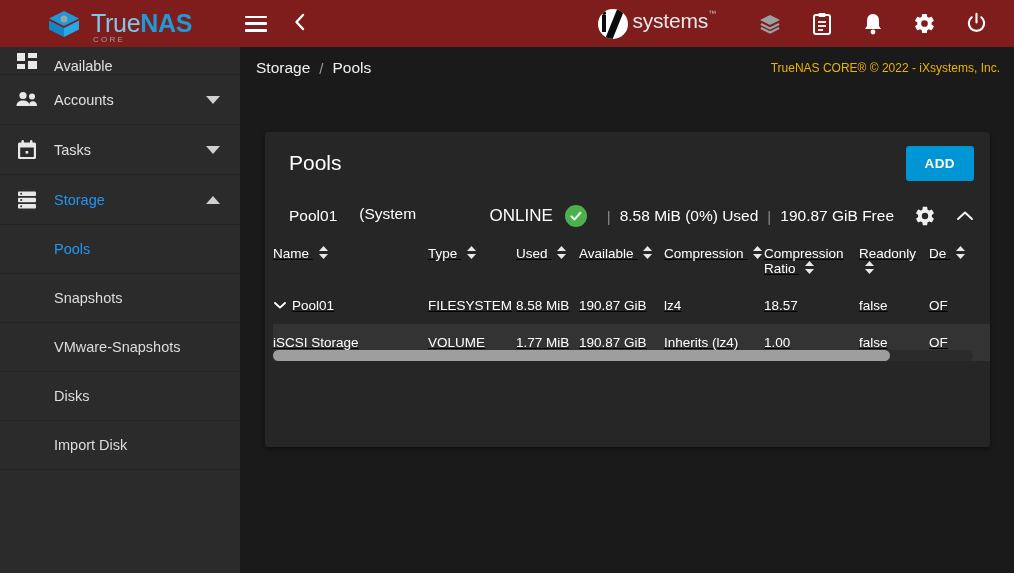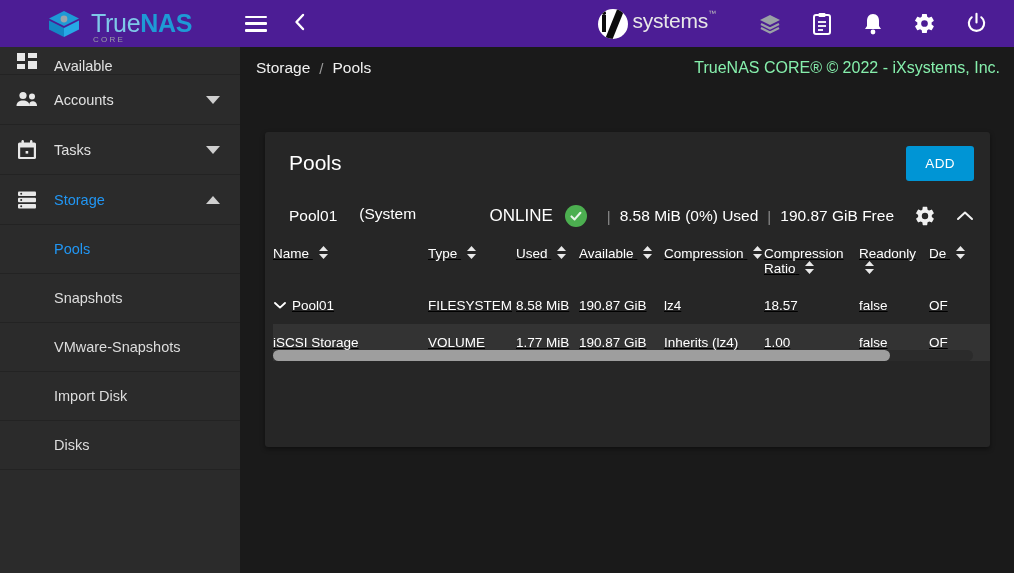--- a/index.html
+++ b/index.html
@@ -7,21 +7,21 @@
     width: 1014px; height: 573px;
     background: #1a1a1a;
     font-family: "Liberation Sans", sans-serif;
     overflow: hidden;
   }
 
   
   .topbar {
     position: absolute; top: 0; left: 0;
     width: 1014px; height: 47px;
-    background: #4c1d95;
+    background: #7f1d1d;
     display: flex; align-items: center;
   }
   .brand { display: flex; align-items: center; margin-left: 46px; }
   .brand-logo { width: 36px; height: 30px; position: relative; margin-right: 9px; }
   .brand-text { font-size: 25px; letter-spacing: -0.3px; line-height: 1; position: relative; }
   .brand-text .t1 { color: #7ec8e8; }
   .brand-text .t2 { color: #1e9ad6; font-weight: bold; }
   .brand-core {
     position: absolute; left: 2px; top: 25px;
     font-size: 8px; letter-spacing: 2.2px; color: #9aa0a6;
@@ -74,36 +74,36 @@
     position: absolute; top: 47px; left: 240px;
     width: 774px; height: 526px; background: #1a1a1a;
   }
   .breadcrumb-bar {
     height: 42px; display: flex; align-items: center;
     padding: 0 14px 0 16px; background: #1a1a1a;
   }
   .crumb { font-size: 15.5px; color: #f1f1f1; cursor: pointer; }
   .crumb-sep { color: #9a9a9a; margin: 0 9px; font-size: 15px; }
   .crumb.current { cursor: default; }
-  .copyright { margin-left: auto; font-size: 16px; color: #86efac; }
+  .copyright { margin-left: auto; font-size: 12px; color: #eab308; }
 
   .card {
     position: absolute; left: 25px; top: 85px;
     width: 725px; height: 315px;
     background: #262626; border-radius: 3px;
     box-shadow: 0 2px 5px rgba(0,0,0,.45);
     overflow: hidden;
   }
   .card-head { height: 62px; display: flex; align-items: center; padding: 0 16px 0 24px; }
   .card-title { font-size: 21px; color: #fff; }
   .add-btn {
     margin-left: auto; background: #0095d5; color: #fff;
     border: none; border-radius: 3px;
     padding: 0 19px; height: 35px;
-    font-size: 13.5px; font-weight: normal; letter-spacing: .4px;
+    font-size: 13.5px; font-weight: bold; letter-spacing: .4px;
     font-family: "Liberation Sans", sans-serif; cursor: pointer;
   }
 
   .pool-row {
     height: 44px; display: flex; align-items: center;
     padding: 0 16px 0 24px; overflow: hidden;
   }
   .pool-name { font-size: 15.5px; color: #fff; margin-right: 22px; }
   .pool-sysds {
     font-size: 15.5px; color: #fff; width: 130px;
@@ -303,24 +303,24 @@
   <div class="sub-item active">
     <span class="nav-label">Pools</span>
   </div>
   <div class="sub-item">
     <span class="nav-label">Snapshots</span>
   </div>
   <div class="sub-item">
     <span class="nav-label">VMware-Snapshots</span>
   </div>
   <div class="sub-item">
+    <span class="nav-label">Disks</span>
+  </div>
+  <div class="sub-item">
     <span class="nav-label">Import Disk</span>
-  </div>
-  <div class="sub-item">
-    <span class="nav-label">Disks</span>
   </div>
 
 </div>
 
 <div class="main">
 
   <div class="breadcrumb-bar">
     <span class="crumb">Storage</span>
     <span class="crumb-sep">/</span>
     <span class="crumb current">Pools</span>

